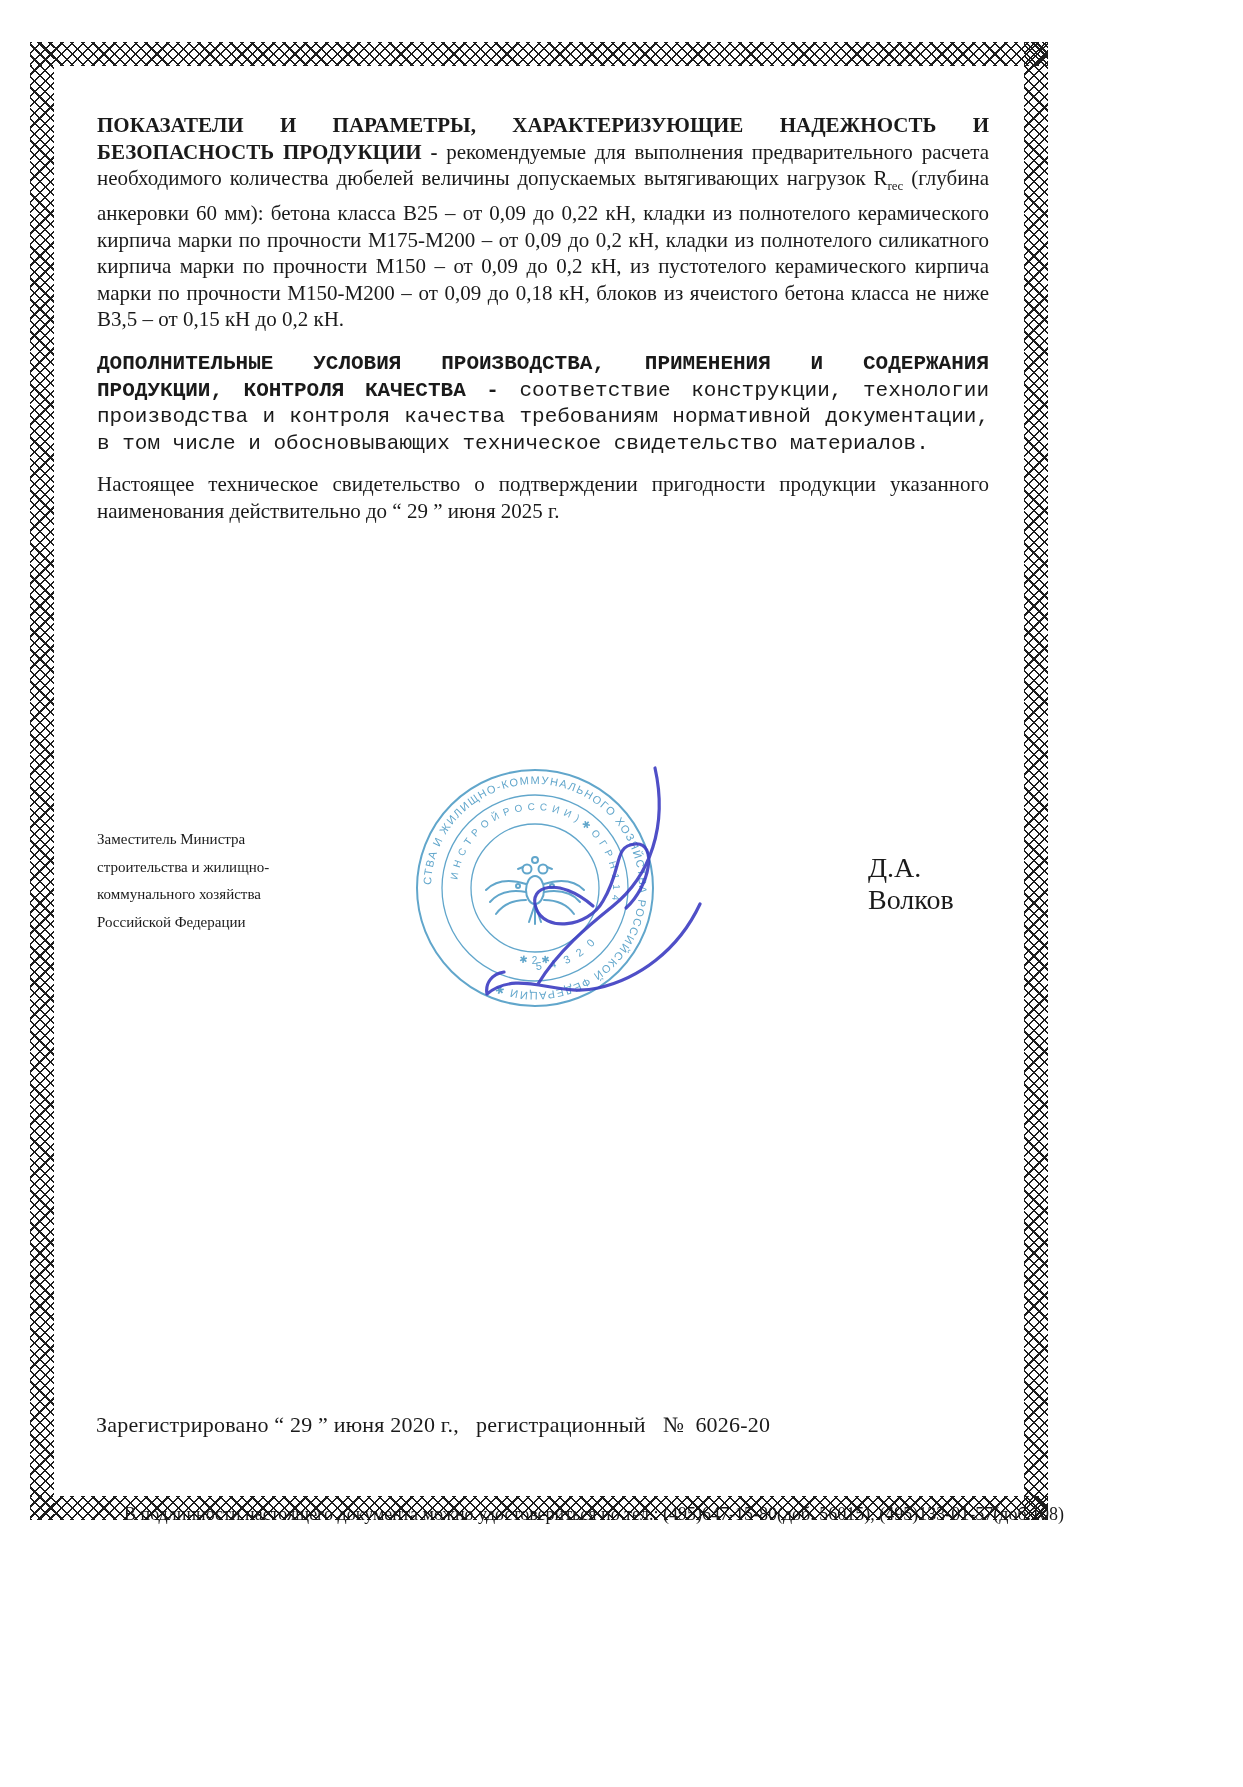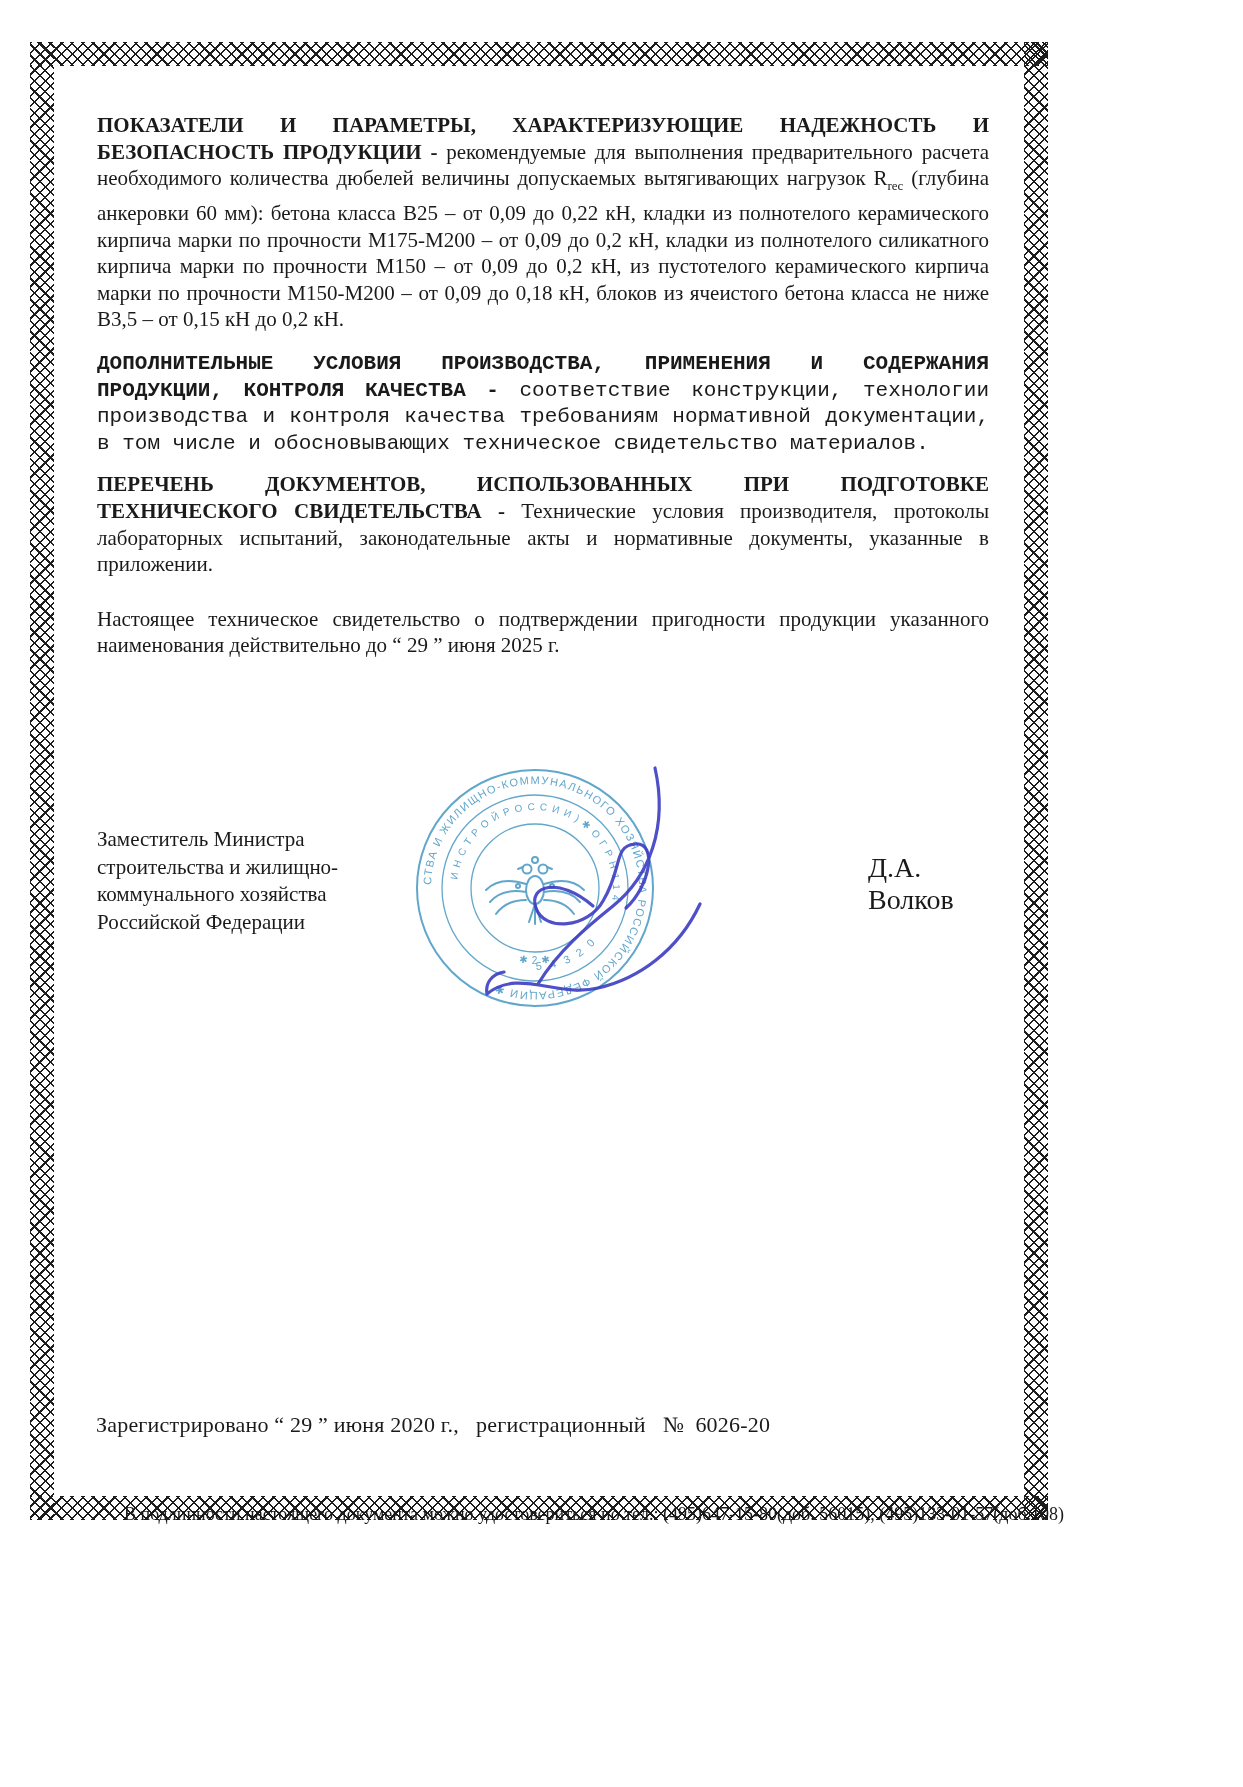--- a/index.html
+++ b/index.html
@@ -22,21 +22,21 @@
   .content { position:absolute; left:97px; top:112px; width:892px; }
   .para { margin:0; text-align:justify; font-size:21px; line-height:26.6px; }
   .para strong { font-weight:bold; }
   .mb-a { margin-bottom:18px; }
   .mb-b { margin-bottom:14px;font-family:Liberation Mono, monospace; }
   .mb-c { margin-bottom:28px; }
   .mb-d { margin-bottom:31px; }
   sub.rsub { font-size:0.62em; }
   .uline { text-decoration:underline; }
 
-  .sig-block { position:absolute; left:97px; top:826px; font-size:21px; line-height:27.5px; }
+  .sig-block { position:absolute; left:97px; top:826px; font-size:15px; line-height:27.5px; }
   .sig-name  { position:absolute; left:868px; top:852px; width:140px; font-size:28px; }
 
   .footer-registered { position:absolute; left:96px; top:1412px; font-size:22px; letter-spacing:0.2px; }
   .footer-verify     { position:absolute; left:96px; top:1504px; font-size:18px;margin-left:28px; }
 
   .stamp-sig { position:absolute; left:388px; top:736px; width:340px; height:290px; }
   .stamp-ink { color:#3f93c0; }
   .sig-ink   { color:#3c3cc2; }
   .stamp-sig text { font-family:"Liberation Sans", sans-serif; fill:currentColor; }
   .st-t1 { font-size:11px;  letter-spacing:1.4px; }
@@ -53,21 +53,20 @@
   <div class="orn orn-bottom"></div>
   <div class="orn orn-left"></div>
   <div class="orn orn-right"></div>
 
   <div class="content">
 
     <p class="para mb-a"><strong>ПОКАЗАТЕЛИ И ПАРАМЕТРЫ, ХАРАКТЕРИЗУЮЩИЕ НАДЕЖНОСТЬ И  БЕЗОПАСНОСТЬ ПРОДУКЦИИ  -</strong><span> рекомендуемые для выполнения предварительного расчета необходимого количества дюбелей величины допускаемых вытягивающих нагрузок R</span><sub class="rsub">rec</sub><span> (глубина анкеровки 60 мм): бетона класса В25 – от 0,09 до 0,22 кН, кладки из полнотелого керамического кирпича марки по прочности М175-М200 – от 0,09 до 0,2 кН, кладки из полнотелого силикатного кирпича марки по прочности М150 – от 0,09 до 0,2 кН, из пустотелого керамического кирпича марки по прочности М150-М200 – от 0,09 до 0,18 кН, блоков из ячеистого бетона класса не ниже В3,5 – от 0,15 кН до 0,2 кН.</span></p>
 
     <p class="para mb-b"><strong>ДОПОЛНИТЕЛЬНЫЕ УСЛОВИЯ ПРОИЗВОДСТВА, ПРИМЕНЕНИЯ И СОДЕРЖАНИЯ ПРОДУКЦИИ, КОНТРОЛЯ КАЧЕСТВА -</strong><span> соответствие конструкции, технологии производства и контроля качества требованиям нормативной документации, в том числе и обосновывающих техническое свидетельство материалов.</span></p>
 
-    <p class="para mb-c"><strong>ПЕРЕЧЕНЬ ДОКУМЕНТОВ, ИСПОЛЬЗОВАННЫХ ПРИ ПОДГОТОВКЕ ТЕХНИЧЕСКОГО СВИДЕТЕЛЬСТВА -</strong><span> Технические условия производителя, протоколы лабораторных испытаний, законодательные акты и нормативные документы, указанные в приложении.</span></p>
 
 
     <p class="para"><span>Настоящее техническое свидетельство о подтверждении пригодности продукции указанного наименования действительно до  “ 29 ” июня  2025 г.</span></p>
 
   </div>
 
   <div class="sig-block">
     <div>Заместитель Министра</div>
     <div>строительства и жилищно-</div>
     <div>коммунального хозяйства</div>

